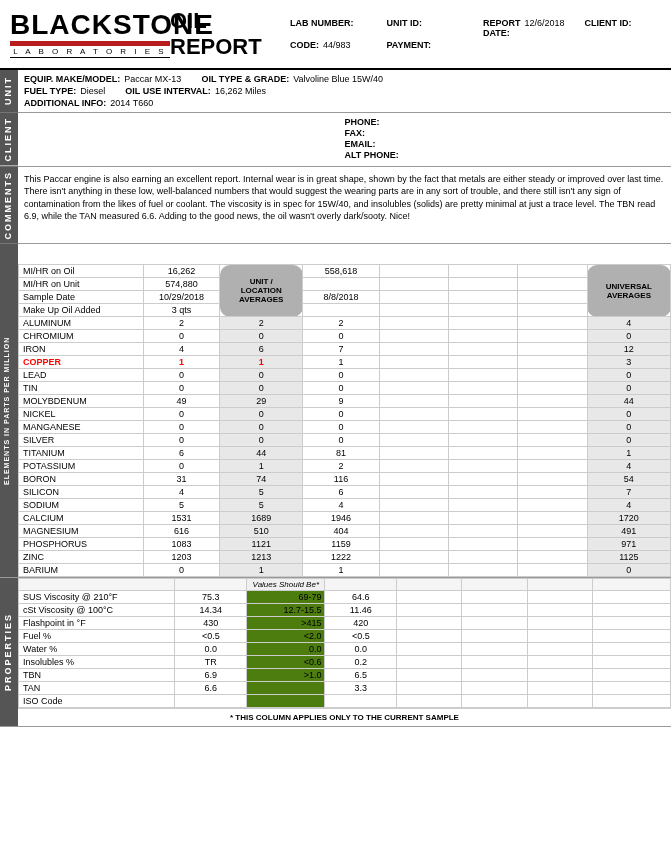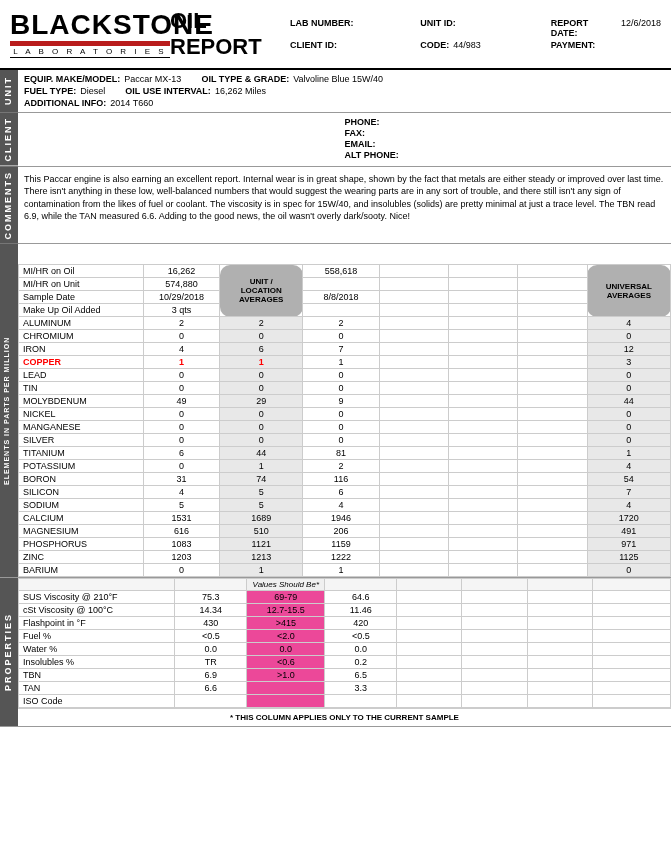--- a/index.html
+++ b/index.html
@@ -45,21 +45,21 @@
       font-size: 22px;
       font-weight: bold;
     }
     .report-title .report {
       font-size: 22px;
       font-weight: bold;
     }
     .header-info {
       flex: 1;
       display: grid;
-      grid-template-columns: 1fr 1fr 1fr;
+      grid-template-columns: 1fr 1fr 1fr 1fr;
       gap: 2px 20px;
       font-size: 9px;
     }
     .header-info .label { font-weight: bold; }
     .header-info .row { display: flex; gap: 4px; }
 
     
     .section-wrapper {
       display: flex;
       border-bottom: 1px solid #999;
@@ -163,21 +163,22 @@
     .properties-table td {
       border: 1px solid #ccc;
       padding: 1px 3px;
       text-align: center;
     }
     .properties-table td:first-child {
       text-align: left;
       padding-left: 4px;
     }
     .properties-table .gray-col {
-      background: #ec4899;
+      background: #4d7c0f;
+      text-align: right;
     }
     .note-row td {
       font-size: 8px;
       font-style: italic;
       text-align: center;
       background: #f5f5f5;
     }
     .footer-note {
       text-align: center;
       font-size: 8px;
@@ -498,21 +499,21 @@
         <td>1946</td>
         <td></td>
         <td></td>
         <td></td>
         <td class="gray-col">1720</td>
       </tr>
       <tr>
         <td>MAGNESIUM</td>
         <td>616</td>
         <td class="gray-col">510</td>
-        <td>206</td>
+        <td>404</td>
         <td></td>
         <td></td>
         <td></td>
         <td class="gray-col">491</td>
       </tr>
       <tr>
         <td>PHOSPHORUS</td>
         <td>1083</td>
         <td class="gray-col">1121</td>
         <td>1159</td>

